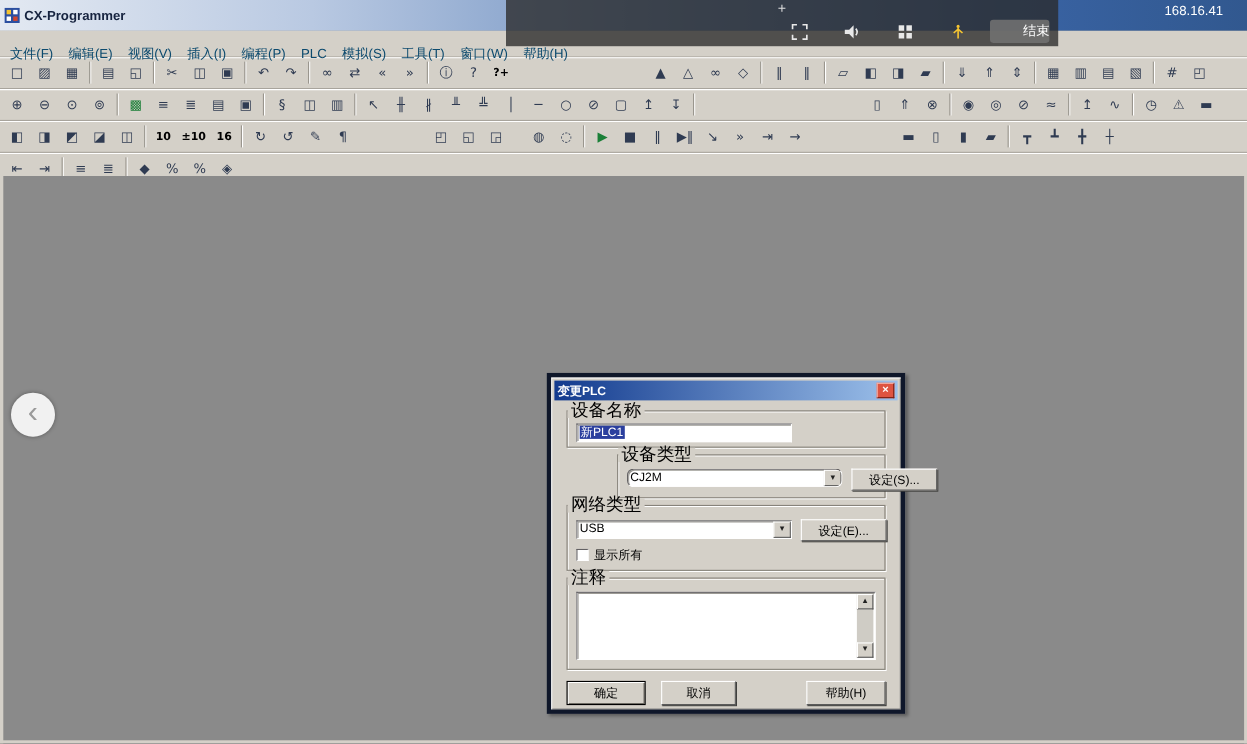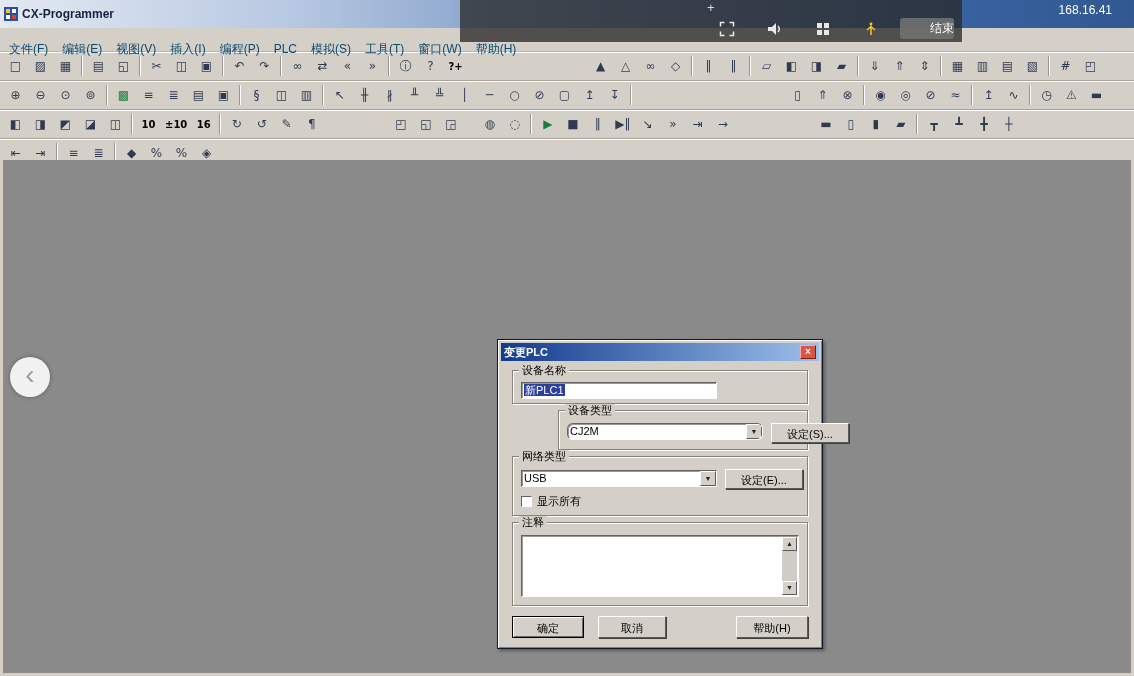--- a/index.html
+++ b/index.html
@@ -57,37 +57,37 @@
   
   .back-circle{
     position:absolute;left:10px;top:357px;width:40px;height:40px;border-radius:50%;
     background:rgba(250,250,250,0.92);box-shadow:0 0 4px rgba(0,0,0,0.35);z-index:30;
     display:flex;align-items:center;justify-content:center;
   }
   .back-circle span{font-size:28px;color:#9a9a9a;line-height:1;transform:translateY(-2px);}
   
   .dialog{
     position:absolute;left:497px;top:339px;width:326px;height:310px;background:var(--face);
-    border:1px solid #0f172a;
+    border:4px solid #0f172a;
     box-shadow:inset 1px 1px 0 #ffffff,inset -1px -1px 0 #808080,2px 2px 3px rgba(0,0,0,0.35);
     z-index:20;font-size:11px;
   }
   .dlg-title{
     position:absolute;left:3px;right:3px;top:3px;height:18px;
     background:linear-gradient(90deg,#123a8e,#9cc0ea);
     color:#fff;font-size:11px;font-weight:bold;display:flex;align-items:center;padding:0 3px;
   }
   .dlg-close{
     margin-left:auto;width:16px;height:14px;background:var(--close);color:#fff;
     font-size:10px;font-weight:bold;line-height:12px;text-align:center;
     border:1px solid;border-color:#f3b0a6 #7a2015 #7a2015 #f3b0a6;cursor:default;
   }
   .grp{position:absolute;left:14px;right:14px;border:1px solid #87837b;box-shadow:inset 1px 1px 0 #fff,1px 1px 0 #fff;}
   .grp1{top:30px;height:34px;} .grp2{top:70px;height:40px;margin-left:46px;} .grp3{top:116px;height:60px;} .grp4{top:182px;height:84px;}
-  .grp-label{position:absolute;top:-7px;left:6px;background:var(--face);padding:0 3px;font-size:11px;line-height:13px;}
+  .grp-label{position:absolute;top:-7px;left:0;background:var(--face);padding:0 3px;font-size:16px;line-height:13px;}
   .field{
     position:absolute;background:#fff;border:1px solid;border-color:#636163 #fff #fff #636163;
     box-shadow:inset 1px 1px 0 #9c9a94;font-size:11px;line-height:15px;padding:0 2px;overflow:hidden;
   }
   .name-input{left:8px;top:11px;width:196px;height:17px;}
   .sel{background:var(--selection);color:#fff;padding:0 1px;margin-top:48px;}
   .combo{left:8px;width:196px;height:17px;}
   .grp2 .combo{top:12px;border-radius:6px;} .grp3 .combo{top:13px;}
   .combo-btn{
     position:absolute;right:0;top:0;bottom:0;width:16px;background:var(--face);

